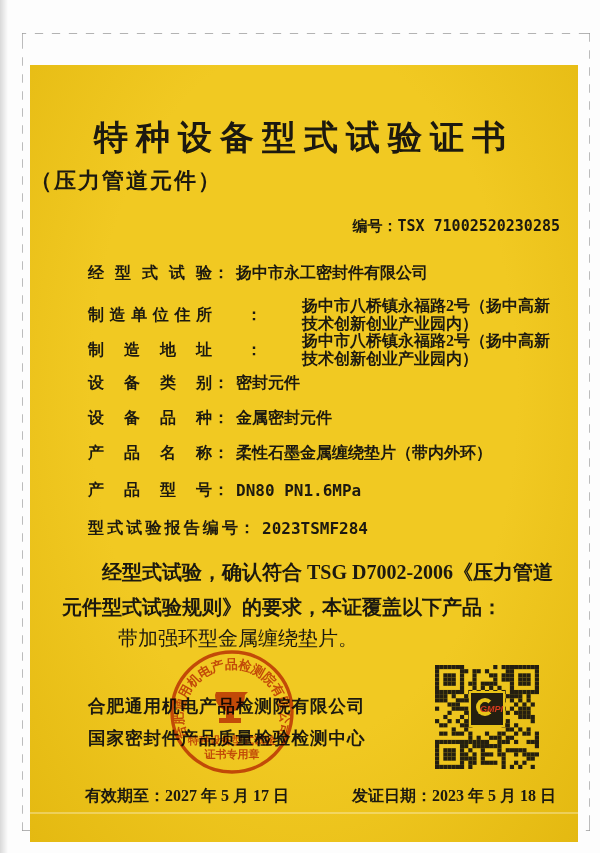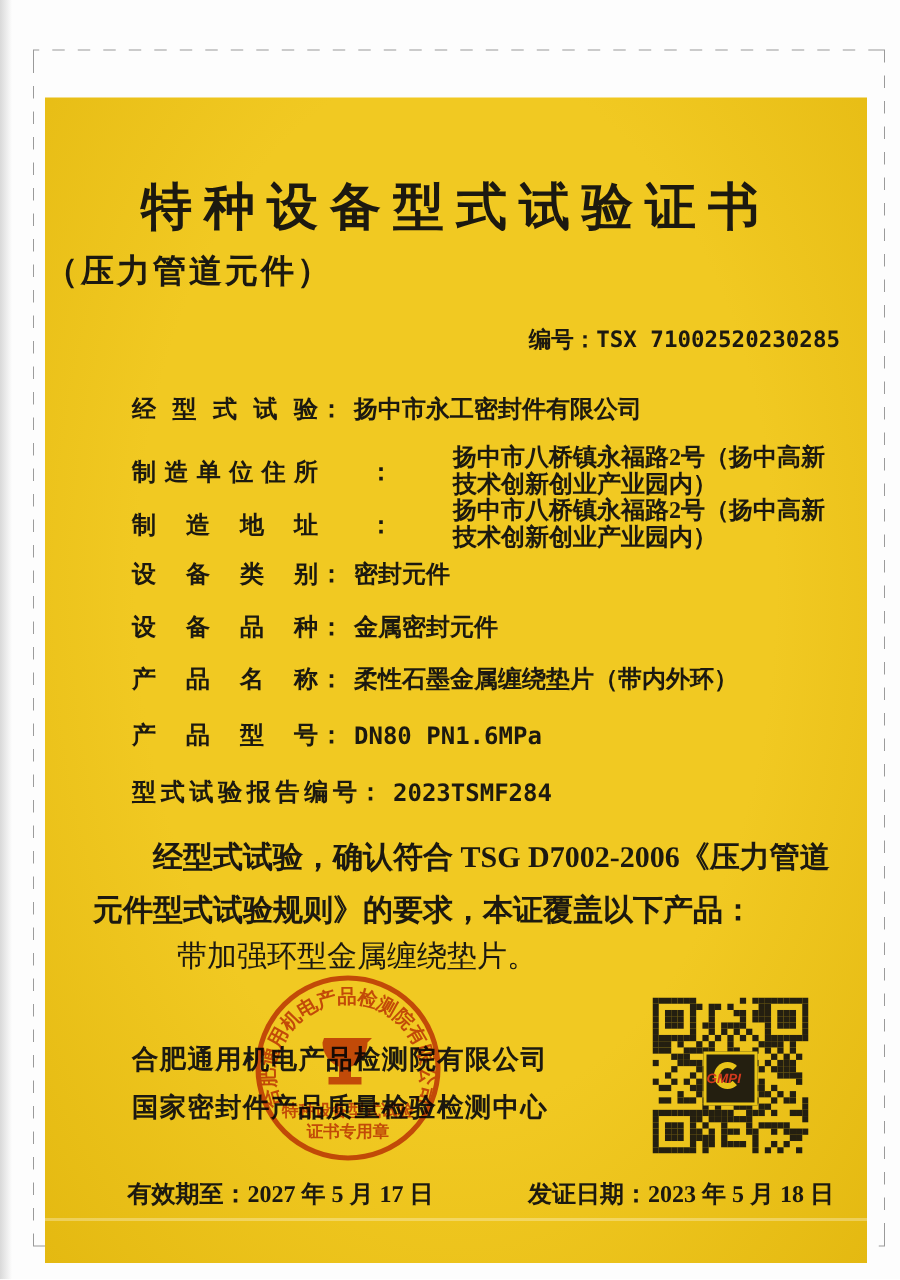--- a/index.html
+++ b/index.html
@@ -25,22 +25,22 @@
   .val-wrap{width:290px;line-height:18px;}
   .statement{position:absolute;top:490px;left:32px;width:498px;line-height:35px;
        font-size:20px;font-weight:600;text-indent:2em;}
   .covered{position:absolute;top:556px;left:48px;width:498px;line-height:35px;
        font-size:20px;font-weight:400;text-indent:2em;}
   .issuer{position:absolute;left:58px;font-size:17.5px;font-weight:700;letter-spacing:1px;z-index:1;}
   .issuer-1{top:629px;}
   .issuer-2{top:661px;}
   .seal{position:absolute;left:132px;top:575px;z-index:2;opacity:.88;mix-blend-mode:multiply;}
   .qr{position:absolute;left:405px;top:600px;width:104px;height:104px;}
-  .qr-logo{position:absolute;left:34px;top:36px;width:36px;height:36px;background:#241f10;
-       border:2px solid #e8c418;box-sizing:border-box;display:flex;align-items:center;justify-content:flex-start;}
+  .qr-logo{position:absolute;left:34px;top:26px;width:36px;height:36px;background:#241f10;
+       border:2px solid #e8c418;box-sizing:border-box;display:flex;align-items:center;justify-content:flex-end;}
   .qr-logo-ring{position:absolute;left:5px;top:5px;width:18px;height:18px;border-radius:50%;
        border:4px solid #e8c418;border-right-color:#241f10;box-sizing:border-box;}
   .qr-logo-text{position:relative;font-family:"Liberation Sans",sans-serif;font-style:italic;
        font-weight:700;font-size:9px;color:#d43a1e;letter-spacing:0;}
   .dates{position:absolute;top:721px;left:55px;right:18px;font-size:16px;font-weight:700;}
   .date-left{position:absolute;left:0;top:0;}
   .date-right{position:absolute;left:267px;top:0;}
   .crease{position:absolute;top:747px;left:0;right:0;height:2px;background:rgba(255,255,255,.30);}
 </style>
 </head>

